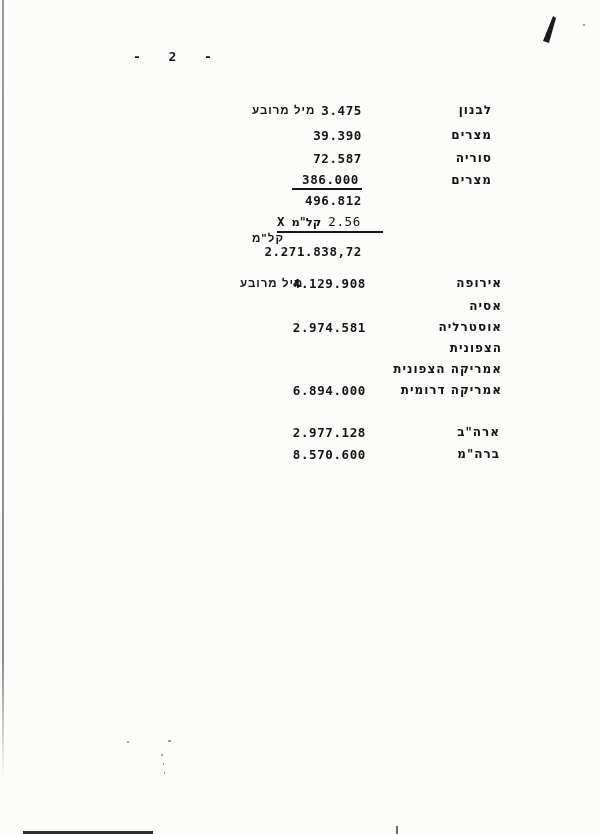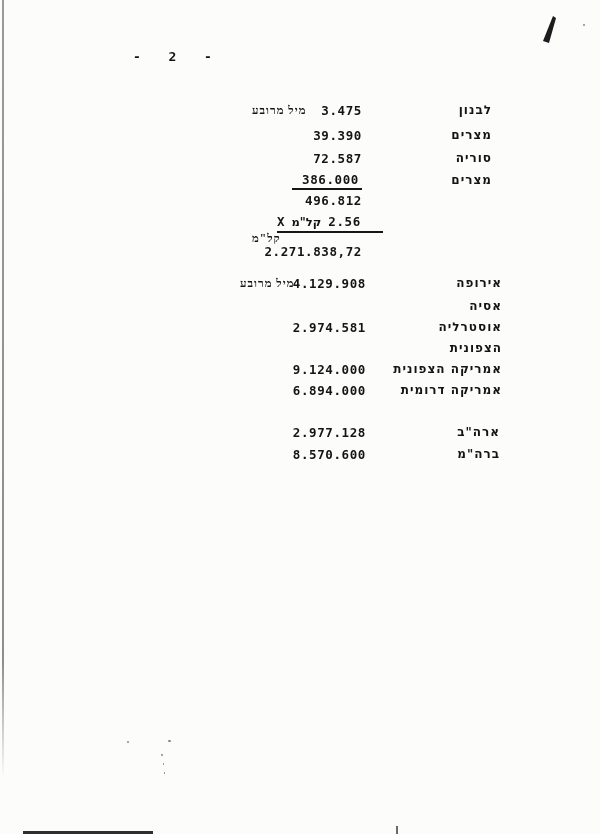--- a/index.html
+++ b/index.html
@@ -36,32 +36,32 @@
   }
   .b1{left:235px;width:127px;}
   .b2{left:230px;width:136px;}
   .heb{
     position:absolute;direction:rtl;text-align:right;
     font-family:"DejaVu Sans",sans-serif;
     font-size:12px;font-weight:700;letter-spacing:1px;white-space:nowrap;
   }
   .unit{
     position:absolute;direction:rtl;
-    font-family:Liberation Serif, serif;
+    font-family:Liberation Sans, sans-serif;
     font-size:11.5px;font-weight:700;letter-spacing:1px;white-space:nowrap;
   }
   .u-line{border-bottom:2px solid #161616;padding:0 3px 1px 10px;}
   .formula{
     position:absolute;left:277px;top:214px;width:106px;
     display:flex;align-items:flex-end;gap:7px;
     border-bottom:2px solid #161616;padding-bottom:2px;
   }
   .formula .fx{font-size:12.5px;font-weight:700;}
   .formula .fu{font-family:"DejaVu Sans",sans-serif;font-size:11.5px;font-weight:700;direction:rtl;}
-  .formula .ff{font-size:12.5px;font-weight:700;letter-spacing:0.6px;}
+  .formula .ff{font-size:12.5px;font-weight:400;letter-spacing:0.6px;}
 </style>
 </head>
 <body>
 
 <div class="page">
 
   <div class="edge-left"></div>
   <div class="edge-bottom"></div>
   <div class="edge-tick"></div>
   <div class="speck" style="left:127px;top:741px;"></div>
@@ -101,21 +101,20 @@
   <div class="heb" style="right:98px;top:276px;">אירופה</div>
   <div class="heb" style="right:98px;top:299px;">אסיה</div>
   <div class="heb" style="right:98px;top:320px;">אוסטרליה</div>
   <div class="heb" style="right:98px;top:341px;">הצפונית</div>
   <div class="heb" style="right:98px;top:362px;">אמריקה הצפונית</div>
   <div class="heb" style="right:98px;top:383px;">אמריקה דרומית</div>
 
   <div class="unit" style="left:240px;top:277px;">מיל מרובע</div>
   <div class="num b2" style="top:276px;">4.129.908</div>
   <div class="num b2" style="top:320px;">2.974.581</div>
-  <div class="num b2" style="top:362px;">9.124.000</div>
   <div class="num b2" style="top:383px;">6.894.000</div>
 
   <div class="heb" style="right:100px;top:425px;">ארה"ב</div>
   <div class="heb" style="right:100px;top:447px;">ברה"מ</div>
 
   <div class="num b2" style="top:425px;">2.977.128</div>
   <div class="num b2" style="top:447px;">8.570.600</div>
 
 </div>
 

